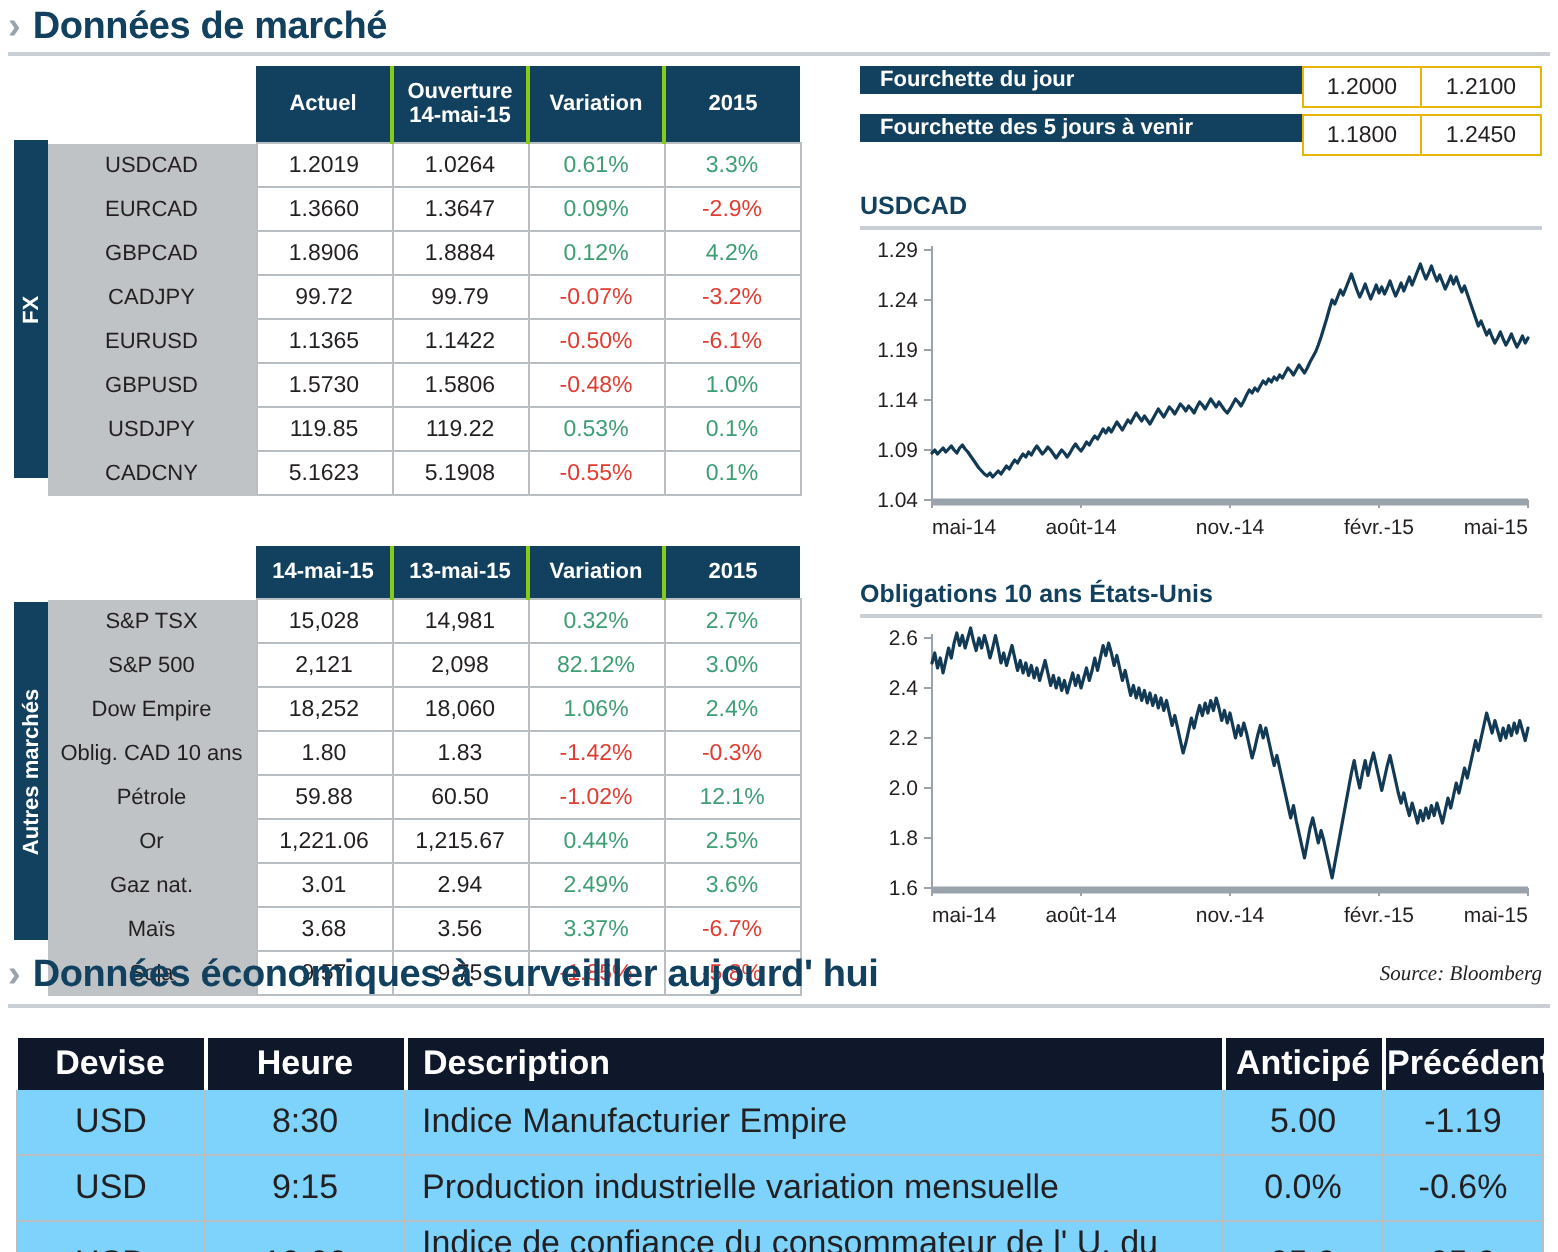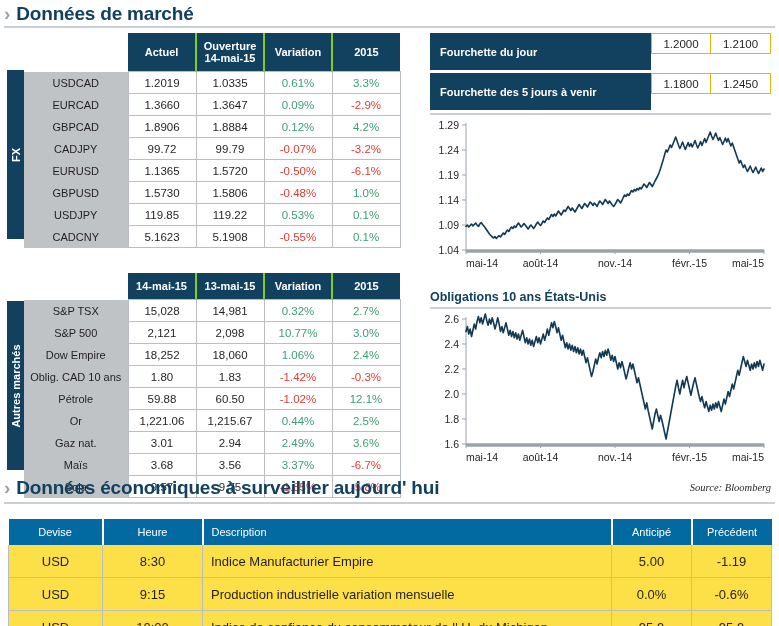--- a/index.html
+++ b/index.html
@@ -31,38 +31,38 @@
   .vbar span{
     position:absolute;left:50%;top:50%;
     transform:translate(-50%,-50%) rotate(-90deg);
     color:#ffffff;font-size:11px;font-weight:bold;white-space:nowrap;
   }
 
   
   #fourchette{position:absolute;left:430px;top:33px;width:341px;}
   .fr-row{display:flex;align-items:stretch;margin-bottom:3px;}
   .fr-lbl{flex:1;background:#12405f;color:#fff;font-size:11px;font-weight:bold;
-          display:flex;align-items:center;padding-left:10px;height:37px;}
+          display:flex;align-items:center;padding-left:10px;height:14px;}
   .fr-val{width:60px;background:#fff;border:1px solid #eab308;font-size:11.5px;
           display:flex;align-items:center;justify-content:center;height:21px;box-sizing:border-box;}
   .fr-val+.fr-val{border-left:none;}
 
   
   .chart-box{position:absolute;}
   .chart-ttl{color:#12405f;font-size:12.5px;font-weight:bold;margin-bottom:3px;}
   .chart-rule{height:2px;background:#c9cfd4;margin-bottom:2px;}
   .chart-svg{display:block;}
   .axlab{font-family:"Liberation Sans",sans-serif;font-size:10.5px;fill:#231f20;}
 
   
   #econ{position:absolute;left:8px;top:519px;width:763px;border-collapse:collapse;table-layout:fixed;}
-  #econ th{background:#0369a1;color:#fff;font-size:11px;font-weight:normal;height:24px;
+  #econ th{background:#0f172a;color:#fff;font-size:17px;font-weight:bold;height:24px;
            border-right:2px solid #fff;}
   #econ th:last-child{border-right:none;}
-  #econ td{height:30px;font-size:13px;border:1px solid #b9bec2;border-top:none;background:#fde047;}
+  #econ td{height:30px;font-size:17px;border:1px solid #b9bec2;border-top:none;background:#7dd3fc;}
   .ta-c{text-align:center;}
   .ta-l{text-align:left;padding-left:8px;}
   .src{position:absolute;right:8px;top:482px;font-size:10.5px;font-style:italic;color:#231f20;
        font-family:"Liberation Serif",serif;text-align:right;}
 </style>
 </head>
 <body>
 
 <div class="sec-head" style="left:4px;top:3px;">
   <span class="chev">›</span>
@@ -96,21 +96,21 @@
       </th>
       <th class="hdr" style="height:38px;">
         <div>2015</div>
       </th>
     </tr>
   </thead>
   <tbody>
       <tr>
         <td class="rowlbl">USDCAD</td>
         <td class="cell first">1.2019</td>
-        <td class="cell first">1.0335</td>
+        <td class="cell first">1.0264</td>
         <td class="cell first up">0.61%</td>
         <td class="cell first up">3.3%</td>
       </tr>
       <tr>
         <td class="rowlbl">EURCAD</td>
         <td class="cell">1.3660</td>
         <td class="cell">1.3647</td>
         <td class="cell up">0.09%</td>
         <td class="cell dn">-2.9%</td>
       </tr>
@@ -124,21 +124,21 @@
       <tr>
         <td class="rowlbl">CADJPY</td>
         <td class="cell">99.72</td>
         <td class="cell">99.79</td>
         <td class="cell dn">-0.07%</td>
         <td class="cell dn">-3.2%</td>
       </tr>
       <tr>
         <td class="rowlbl">EURUSD</td>
         <td class="cell">1.1365</td>
-        <td class="cell">1.5720</td>
+        <td class="cell">1.1422</td>
         <td class="cell dn">-0.50%</td>
         <td class="cell dn">-6.1%</td>
       </tr>
       <tr>
         <td class="rowlbl">GBPUSD</td>
         <td class="cell">1.5730</td>
         <td class="cell">1.5806</td>
         <td class="cell dn">-0.48%</td>
         <td class="cell up">1.0%</td>
       </tr>
@@ -184,21 +184,21 @@
         <td class="rowlbl">S&amp;P TSX</td>
         <td class="cell first">15,028</td>
         <td class="cell first">14,981</td>
         <td class="cell first up">0.32%</td>
         <td class="cell first up">2.7%</td>
       </tr>
       <tr>
         <td class="rowlbl">S&amp;P 500</td>
         <td class="cell">2,121</td>
         <td class="cell">2,098</td>
-        <td class="cell up">10.77%</td>
+        <td class="cell up">82.12%</td>
         <td class="cell up">3.0%</td>
       </tr>
       <tr>
         <td class="rowlbl">Dow Empire</td>
         <td class="cell">18,252</td>
         <td class="cell">18,060</td>
         <td class="cell up">1.06%</td>
         <td class="cell up">2.4%</td>
       </tr>
       <tr>

